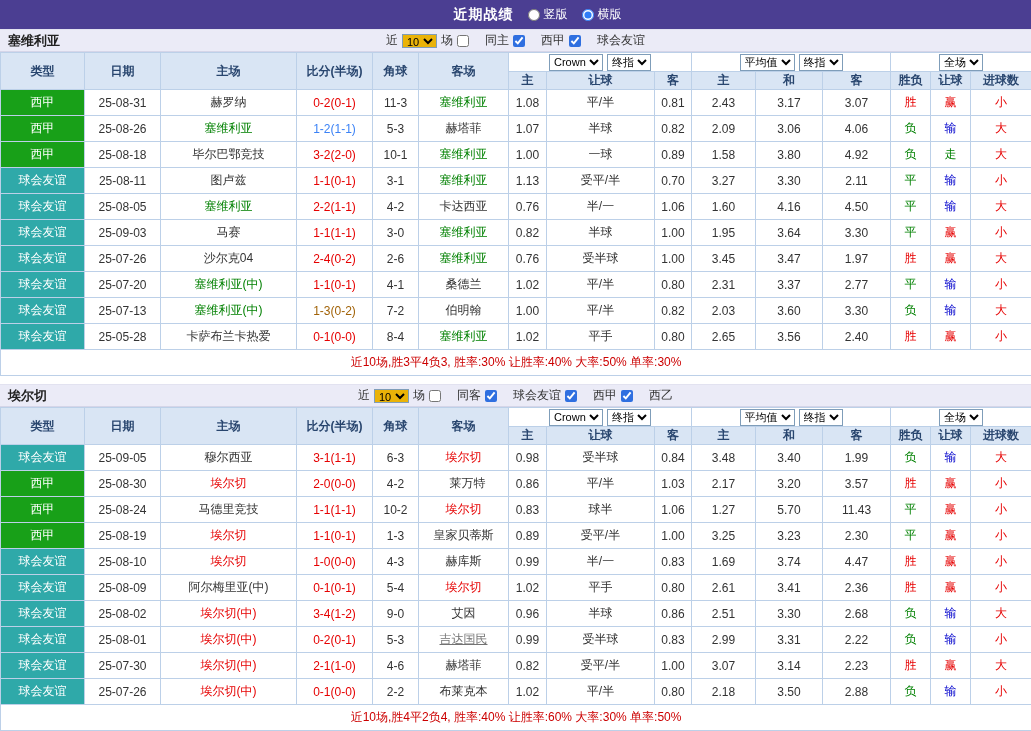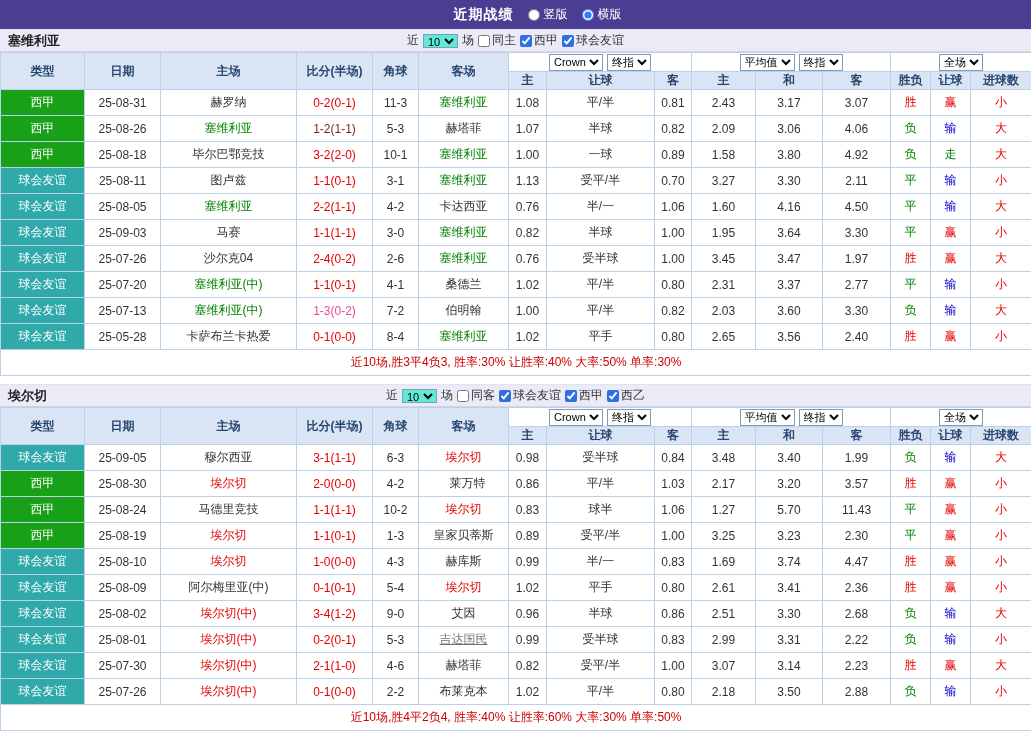--- a/index.html
+++ b/index.html
@@ -19,22 +19,22 @@
   .tb-radio { display:flex; align-items:center; gap:4px; font-size:12px; color:#fff; cursor:pointer; }
   .tb-radio input { width:12px; height:12px; margin:0; accent-color:#2f7df6; }
 
   .sec-head {
     height:23px; background:#ebebf7;
     border-bottom:1px solid #d5d5e8; border-top:1px solid #e2e2f0;
     display:flex; align-items:center; position:relative;
   }
   .team { position:absolute; left:8px; font-weight:bold; font-size:13px; color:#222; }
   .filters { margin:0 auto; display:flex; align-items:center; gap:4px; font-size:12px; color:#333; }
-  .filters select { font-size:11px; height:14px; border:1px solid #7f9db9; background:#5eead4; }
-  .cb { display:flex; align-items:center; gap:2px; cursor:pointer; }
+  .filters select { font-size:11px; height:14px; border:1px solid #7f9db9; background:#eab308; }
+  .cb { display:flex; align-items:center; gap:16px; cursor:pointer; }
   .cb input { width:12px; height:12px; margin:0; accent-color:#2f6fe0; }
 
   table.grid { border-collapse:collapse; table-layout:fixed; width:1031px; }
   .grid th, .grid td { border:1px solid #bcd0e8; text-align:center; overflow:hidden; white-space:nowrap; padding:0; }
   .grid th.hd { background:#d9e5f4; color:#28456e; font-weight:bold; font-size:12px; }
   .grid th.main { height:36px; }
   .grid th.sub { height:17px; }
   .grid th.ctrl { background:#fff; height:19px; }
   .ctrl-sel { font-size:11px; height:17px; margin:0 2px; border:1px solid #7f9db9; background:#fff; }
   .grid td { height:26px; font-size:12px; color:#333; background:#fff; }
@@ -137,21 +137,21 @@
             <td>3.17</td>
             <td>3.07</td>
             <td style="color: rgb(230, 0, 0);">胜</td>
             <td style="color: rgb(230, 0, 0);">赢</td>
             <td style="color: rgb(230, 0, 0);">小</td>
           </tr>
           <tr>
             <td class="lg" style="background: rgb(24, 160, 24);">西甲</td>
             <td>25-08-26</td>
             <td class="link" style="color: rgb(0, 128, 0);">塞维利亚</td>
-            <td class="link" style="color: #7f1d1d;">1-2(1-1)</td>
+            <td class="link" style="color: #3b82f6;">1-2(1-1)</td>
             <td>5-3</td>
             <td class="link" style="color: rgb(51, 51, 51);">赫塔菲</td>
             <td>1.07</td>
             <td>半球</td>
             <td>0.82</td>
             <td>2.09</td>
             <td>3.06</td>
             <td>4.06</td>
             <td style="color: rgb(0, 128, 0);">负</td>
             <td style="color: rgb(0, 0, 204);">输</td>
@@ -256,21 +256,21 @@
             <td>3.37</td>
             <td>2.77</td>
             <td style="color: rgb(0, 128, 0);">平</td>
             <td style="color: rgb(0, 0, 204);">输</td>
             <td style="color: rgb(230, 0, 0);">小</td>
           </tr>
           <tr>
             <td class="lg" style="background: rgb(47, 169, 169);">球会友谊</td>
             <td>25-07-13</td>
             <td class="link" style="color: rgb(0, 128, 0);">塞维利亚(中)</td>
-            <td class="link" style="color: #ec4899;">1-3(0-2)</td>
+            <td class="link" style="color: #a16207;">1-3(0-2)</td>
             <td>7-2</td>
             <td class="link" style="color: rgb(51, 51, 51);">伯明翰</td>
             <td>1.00</td>
             <td>平/半</td>
             <td>0.82</td>
             <td>2.03</td>
             <td>3.60</td>
             <td>3.30</td>
             <td style="color: rgb(0, 128, 0);">负</td>
             <td style="color: rgb(0, 0, 204);">输</td>

